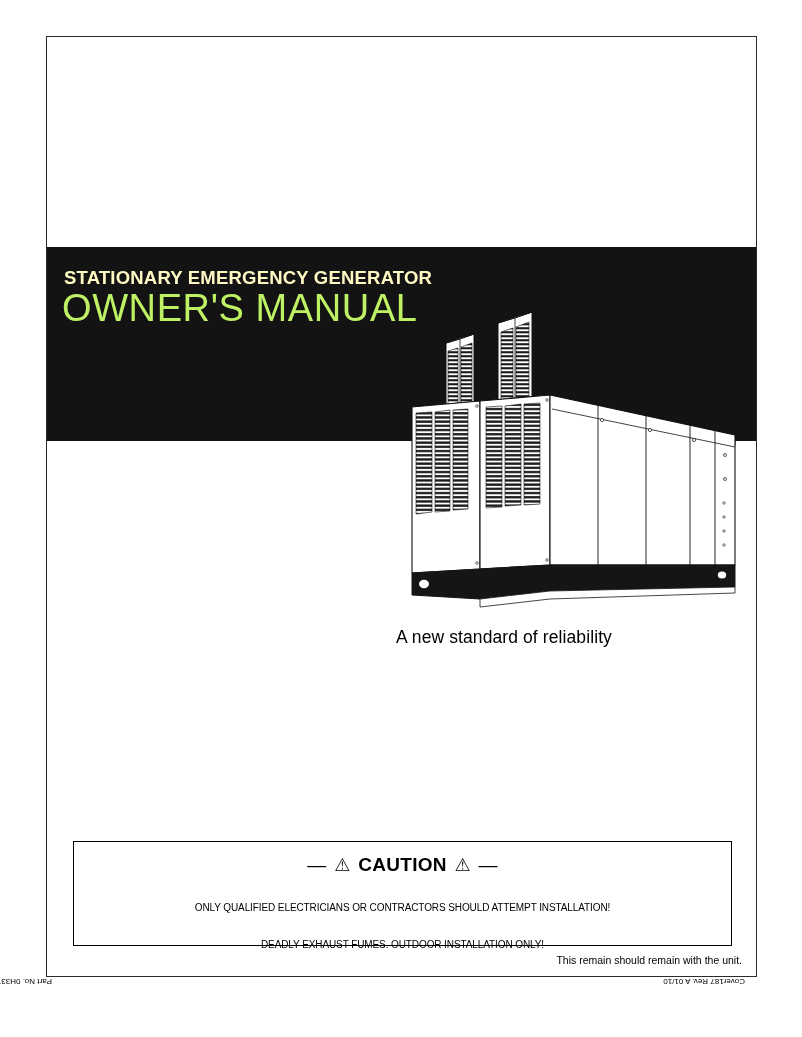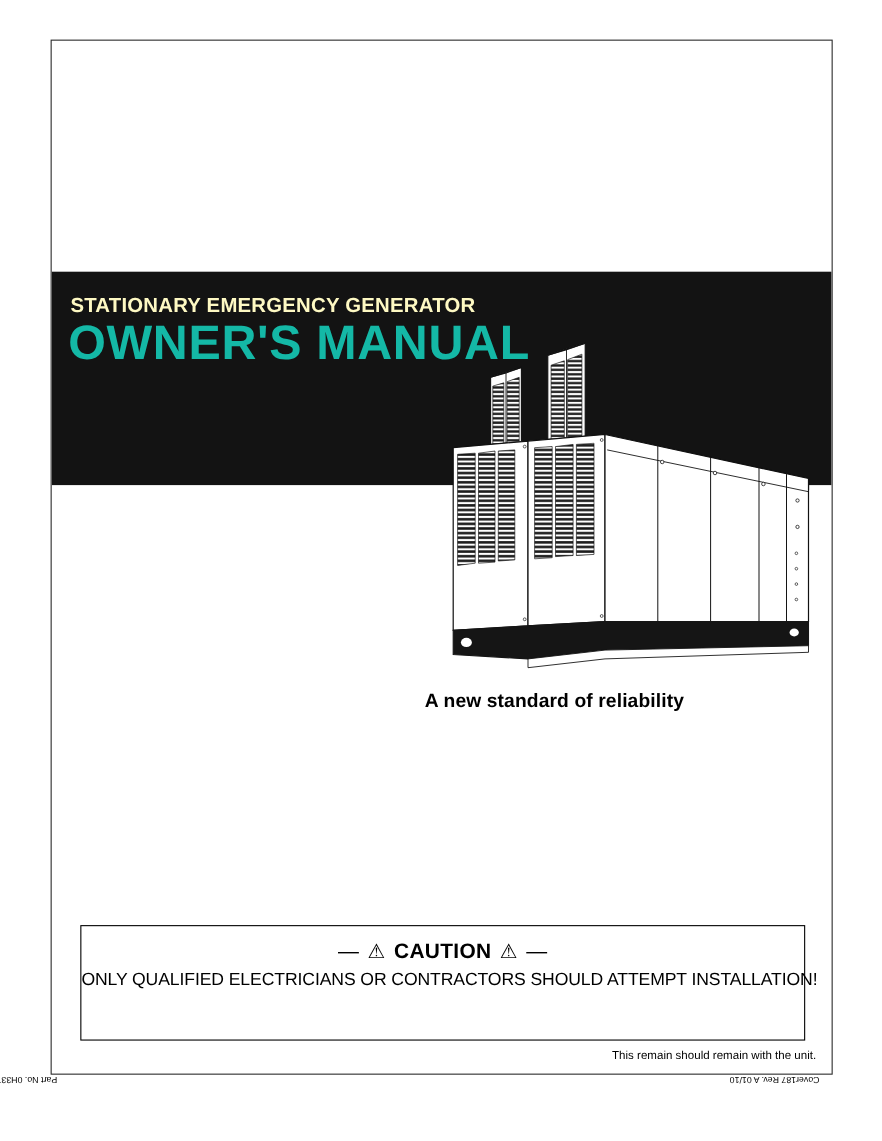--- a/index.html
+++ b/index.html
@@ -85,23 +85,23 @@
     color: #fef9c3;
     font-size: 18.5px;
     font-weight: bold;
     letter-spacing: .2px;
     white-space: nowrap;
   }
   .banner-title {
     position: absolute;
     left: 15px;
     top: 40px;
-    color: #14b8a6;
-    font-size: 44px;
-    font-weight: bold;
+    color: #bef264;
+    font-size: 38px;
+    font-weight: normal;
     letter-spacing: .6px;
     white-space: nowrap;
   }
 
   
   .genset {
     position: absolute;
     left: 355px;
     top: 270px;
     width: 345px;
@@ -112,21 +112,21 @@
   
   .tagline {
     position: absolute;
     left: 0;
     top: 590px;
     width: 100%;
     text-align: center;
     padding-left: 205px;
     box-sizing: border-box;
     font-size: 17.5px;
-    font-weight: bold;
+    font-weight: normal;
     letter-spacing: .1px;
   }
 
   
   .caution-box {
     position: absolute;
     left: 26px;
     top: 804px;
     width: 659px;
     height: 105px;
@@ -142,22 +142,22 @@
     letter-spacing: .3px;
     white-space: nowrap;
   }
   .caution-head .dash { font-weight: normal; }
   .caution-head .tri {
     font-weight: normal;
     font-size: 18px;
     padding: 0 2px;
   }
   .caution-line {
-    margin-top: 5px;
-    font-size: 16px;
+    margin-top: 26px;
+    font-size: 10px;
     letter-spacing: -0.1px;
     white-space: nowrap;
   }
 
   
   .manual-note {
     position: absolute;
     right: 14px;
     bottom: 10px;
     font-size: 10.5px;
@@ -271,20 +271,21 @@
 
   <div class="caution-box">
     <div class="caution-head">
       <span class="dash">—</span>
       <span class="tri">⚠</span>
       <span>CAUTION</span>
       <span class="tri">⚠</span>
       <span class="dash">—</span>
     </div>
     <div class="caution-line">ONLY QUALIFIED ELECTRICIANS OR CONTRACTORS SHOULD ATTEMPT INSTALLATION!</div>
+    <div class="caution-line">DEADLY EXHAUST FUMES. OUTDOOR INSTALLATION ONLY!</div>
   </div>
 
   <div class="manual-note">This remain should remain with the unit.</div>
 
 </div>
 
 <div class="rot-left">Part No. 0H3370</div>
 <div class="rot-right">Cover187  Rev. A  01/10</div>
 
 </body></html>

